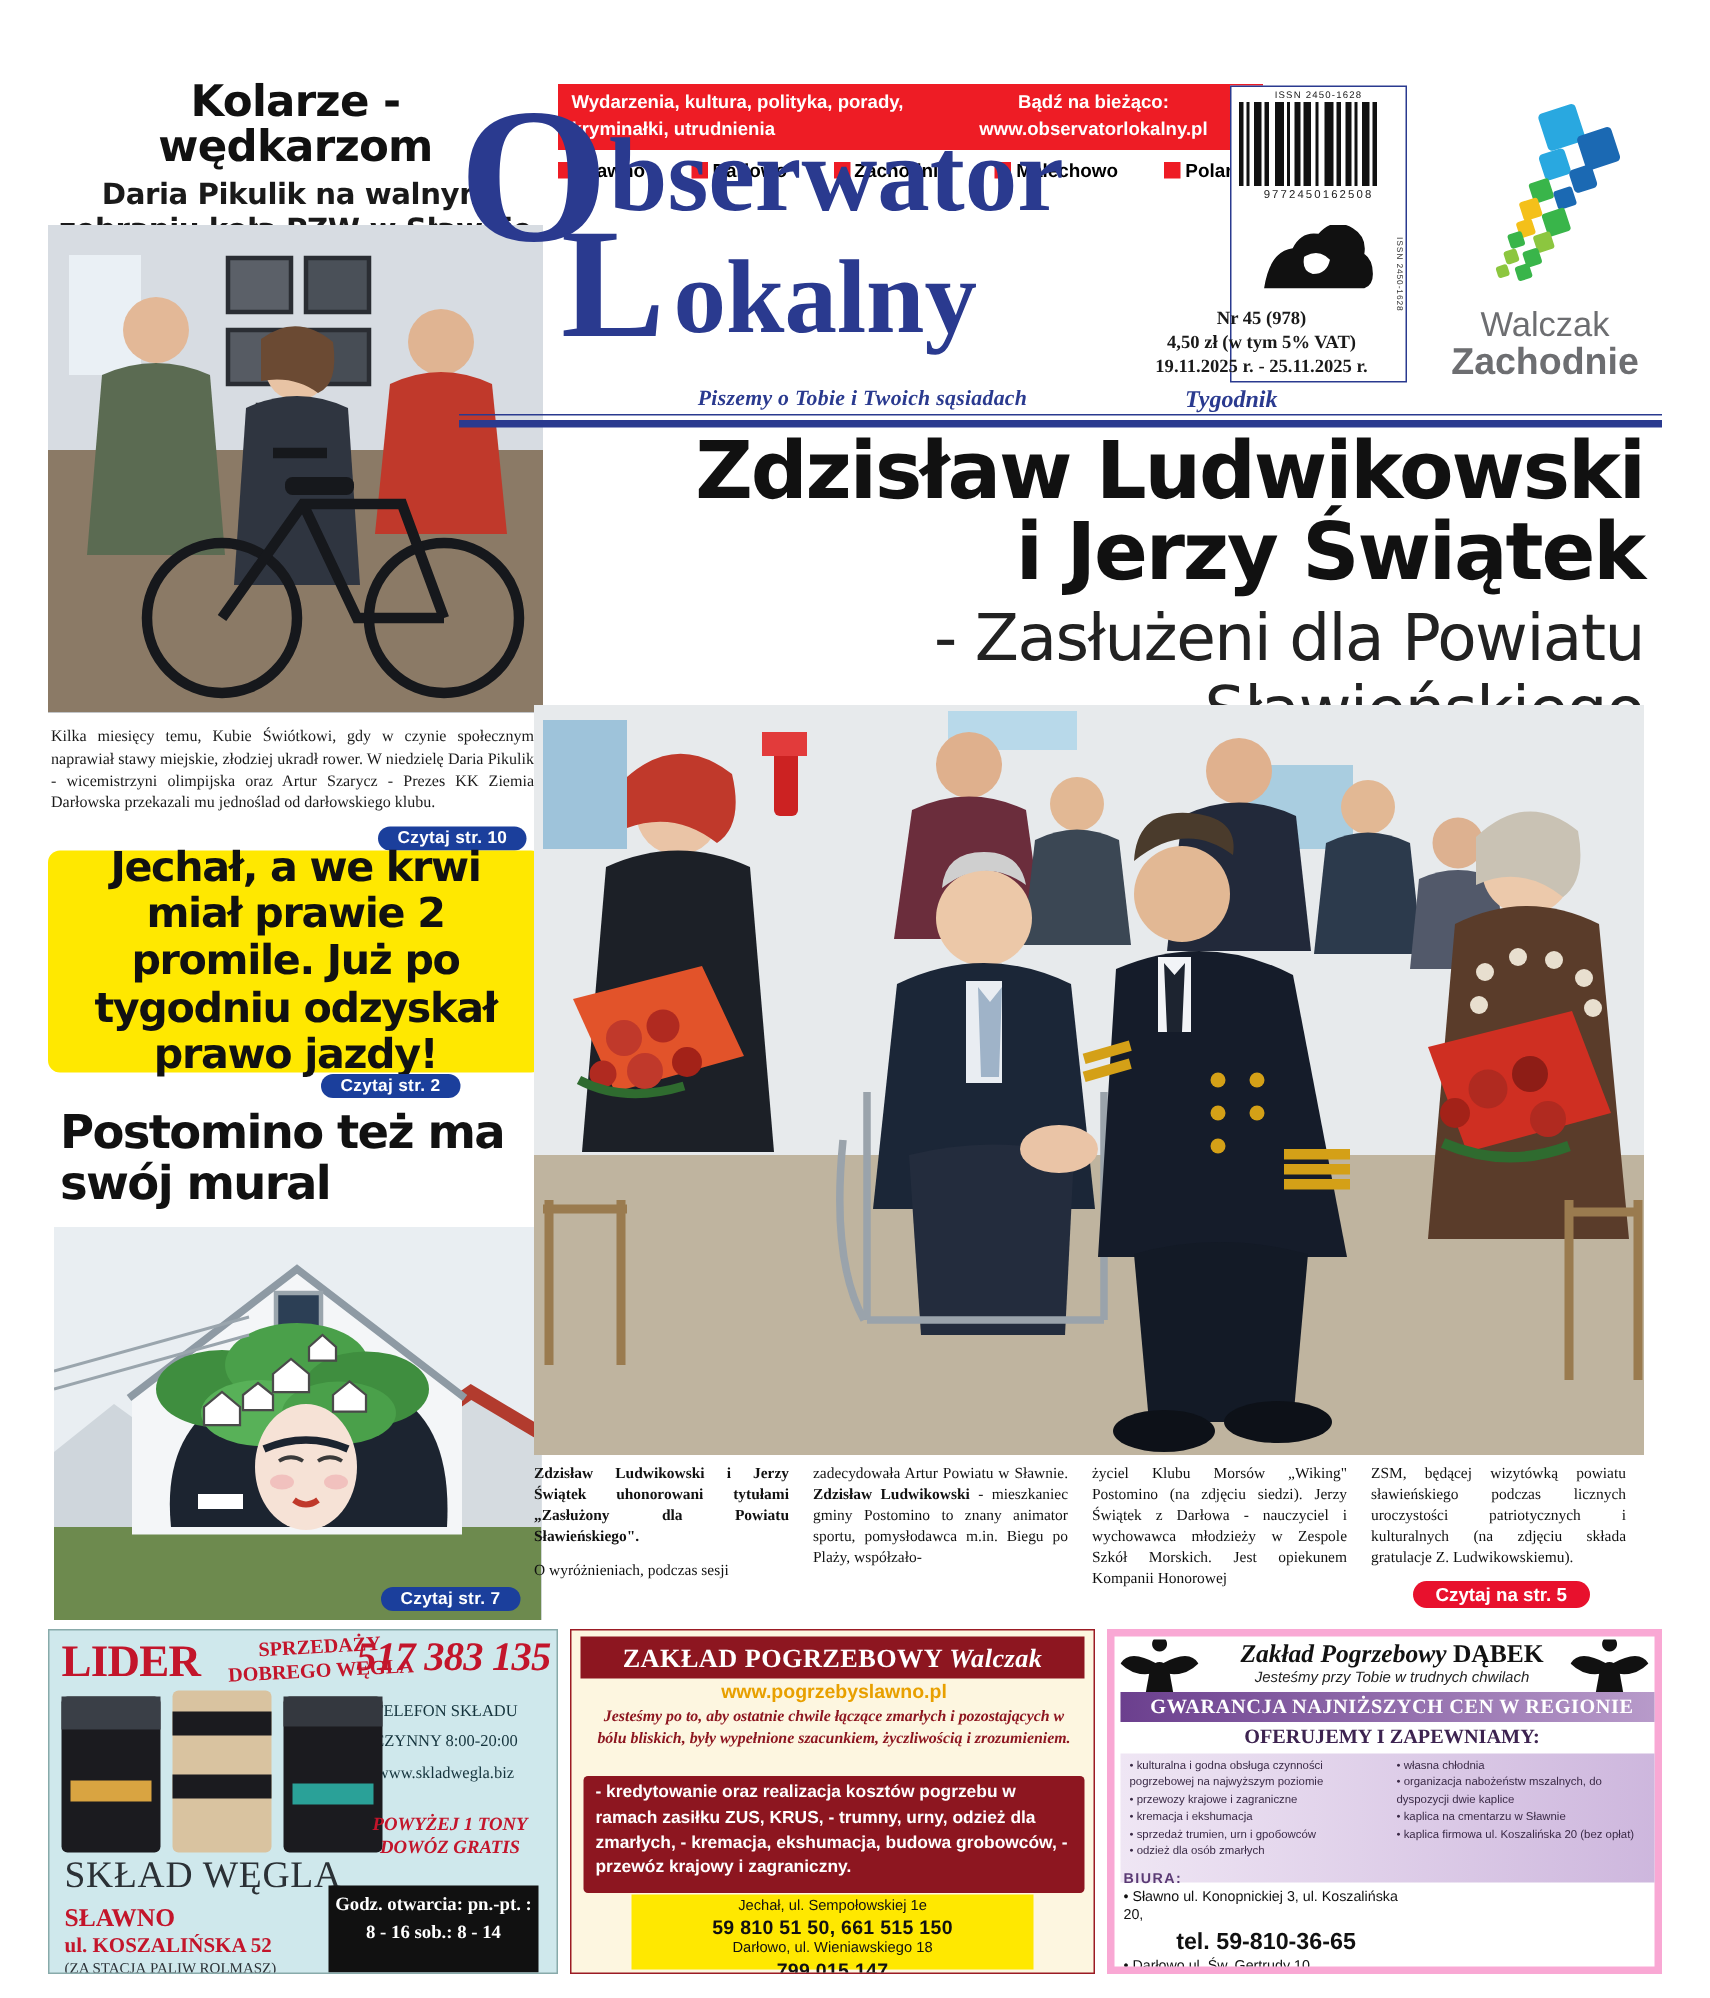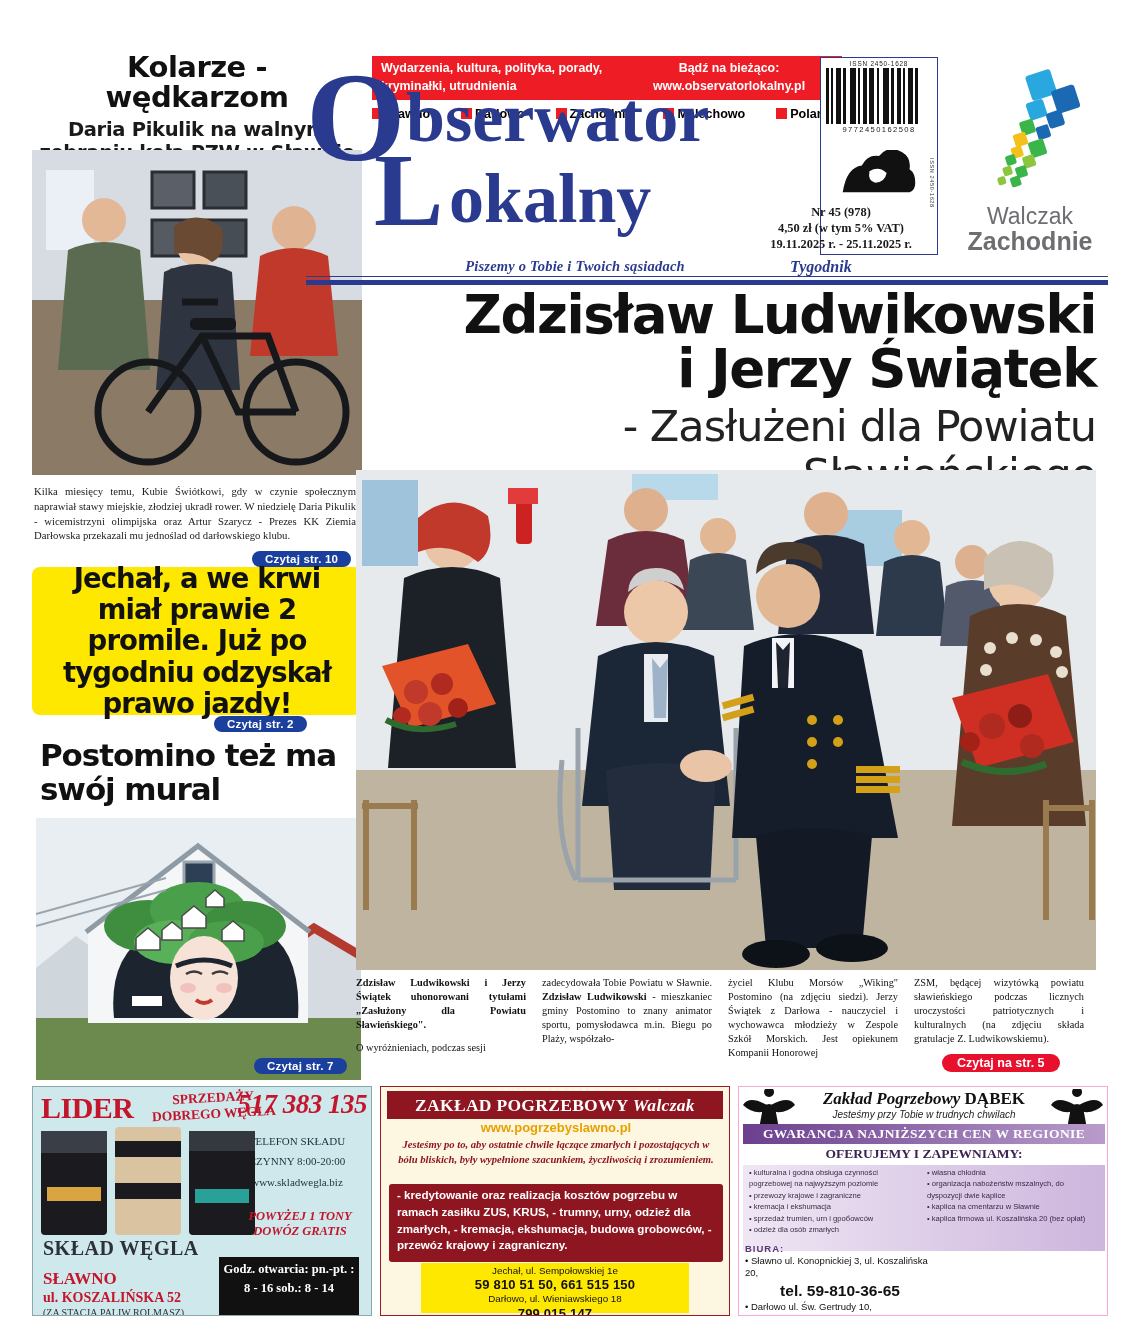--- a/index.html
+++ b/index.html
@@ -227,21 +227,21 @@
     line-height:1.85;
   }
   .lider-bags { position:absolute; left:6px; top:38px; width:218px; height:110px; }
   .lider-free {
     position:absolute; right:6px; top:122px; width:130px; text-align:center;
     font-family:"Liberation Serif", serif; font-weight:bold; font-size:12.5px;
     color:#c3152b; line-height:1.2; font-style:italic;
   }
   .lider-sklad {
     position:absolute; left:10px; top:150px;
-    font-family:"Liberation Serif", serif; font-weight:bold; font-size:20px;
+    font-family:"Liberation Serif", serif; font-weight:normal; font-size:25px;
     color:#2b3136; letter-spacing:0.5px;
   }
   .lider-city {
     position:absolute; left:10px; top:182px;
     font-family:"Liberation Serif", serif; font-weight:bold; font-size:17px;
     color:#c3152b;
   }
   .lider-street {
     position:absolute; left:10px; top:203px;
     font-family:"Liberation Serif", serif; font-weight:bold; font-size:14px;
@@ -290,21 +290,21 @@
     position:absolute; left:40px; top:176px; width:268px; height:50px;
     background:#ffe800; text-align:center; padding-top:2px;
     font-family:"Liberation Sans", sans-serif; font-size:9.8px; color:#111;
     line-height:1.25;
   }
   .wz-contact .ph { font-size:13px; font-weight:bold; letter-spacing:0.2px; }
 
   
   .ad-dabek {
     position:absolute; left:706px; top:0; width:370px; height:230px;
-    background:#ffffff; border:1px solid #f9a8d4; overflow:hidden;
+    background:#ffffff; border:5px solid #f9a8d4; overflow:hidden;
   }
   .db-title {
     position:absolute; left:0; top:2px; width:370px; text-align:center;
     font-family:"Liberation Serif", serif; font-weight:bold; font-size:17px;
     color:#111;
   }
   .db-title i { font-style:italic; }
   .db-sub {
     position:absolute; left:0; top:22px; width:370px; text-align:center;
     font-family:"Liberation Sans", sans-serif; font-style:italic; font-size:10px;
@@ -704,21 +704,21 @@
     </svg>
   </div>
 
   <div class="article">
     <div class="acol c1">
       <b>Zdzisław Ludwikowski i Jerzy Świątek uhonorowani tytułami „Zasłużony dla Powiatu Sławieńskiego".</b>
       <div style="height:9px"></div>
       <span>O wyróżnieniach, podczas sesji</span>
     </div>
     <div class="acol c2">
-      <span>zadecydowała Tobie Powiatu w Sławnie.</span>
+      <span>zadecydowała Artur Powiatu w Sławnie.</span>
       <b>Zdzisław Ludwikowski</b>
       <span>- mieszkaniec gminy Postomino to znany animator sportu, pomysłodawca m.in. Biegu po Plaży, współzało-</span>
     </div>
     <div class="acol c3">życiel Klubu Morsów „Wiking" Postomino (na zdjęciu siedzi). Jerzy Świątek z Darłowa - nauczyciel i wychowawca młodzieży w Zespole Szkół Morskich. Jest opiekunem Kompanii Honorowej</div>
     <div class="acol c4">ZSM, będącej wizytówką powiatu sławieńskiego podczas licznych uroczystości patriotycznych i kulturalnych (na zdjęciu składa gratulacje Z. Ludwikowskiemu).</div>
   </div>
   <div class="read5">Czytaj na str. 5</div>
 
   <div class="ads">
 

